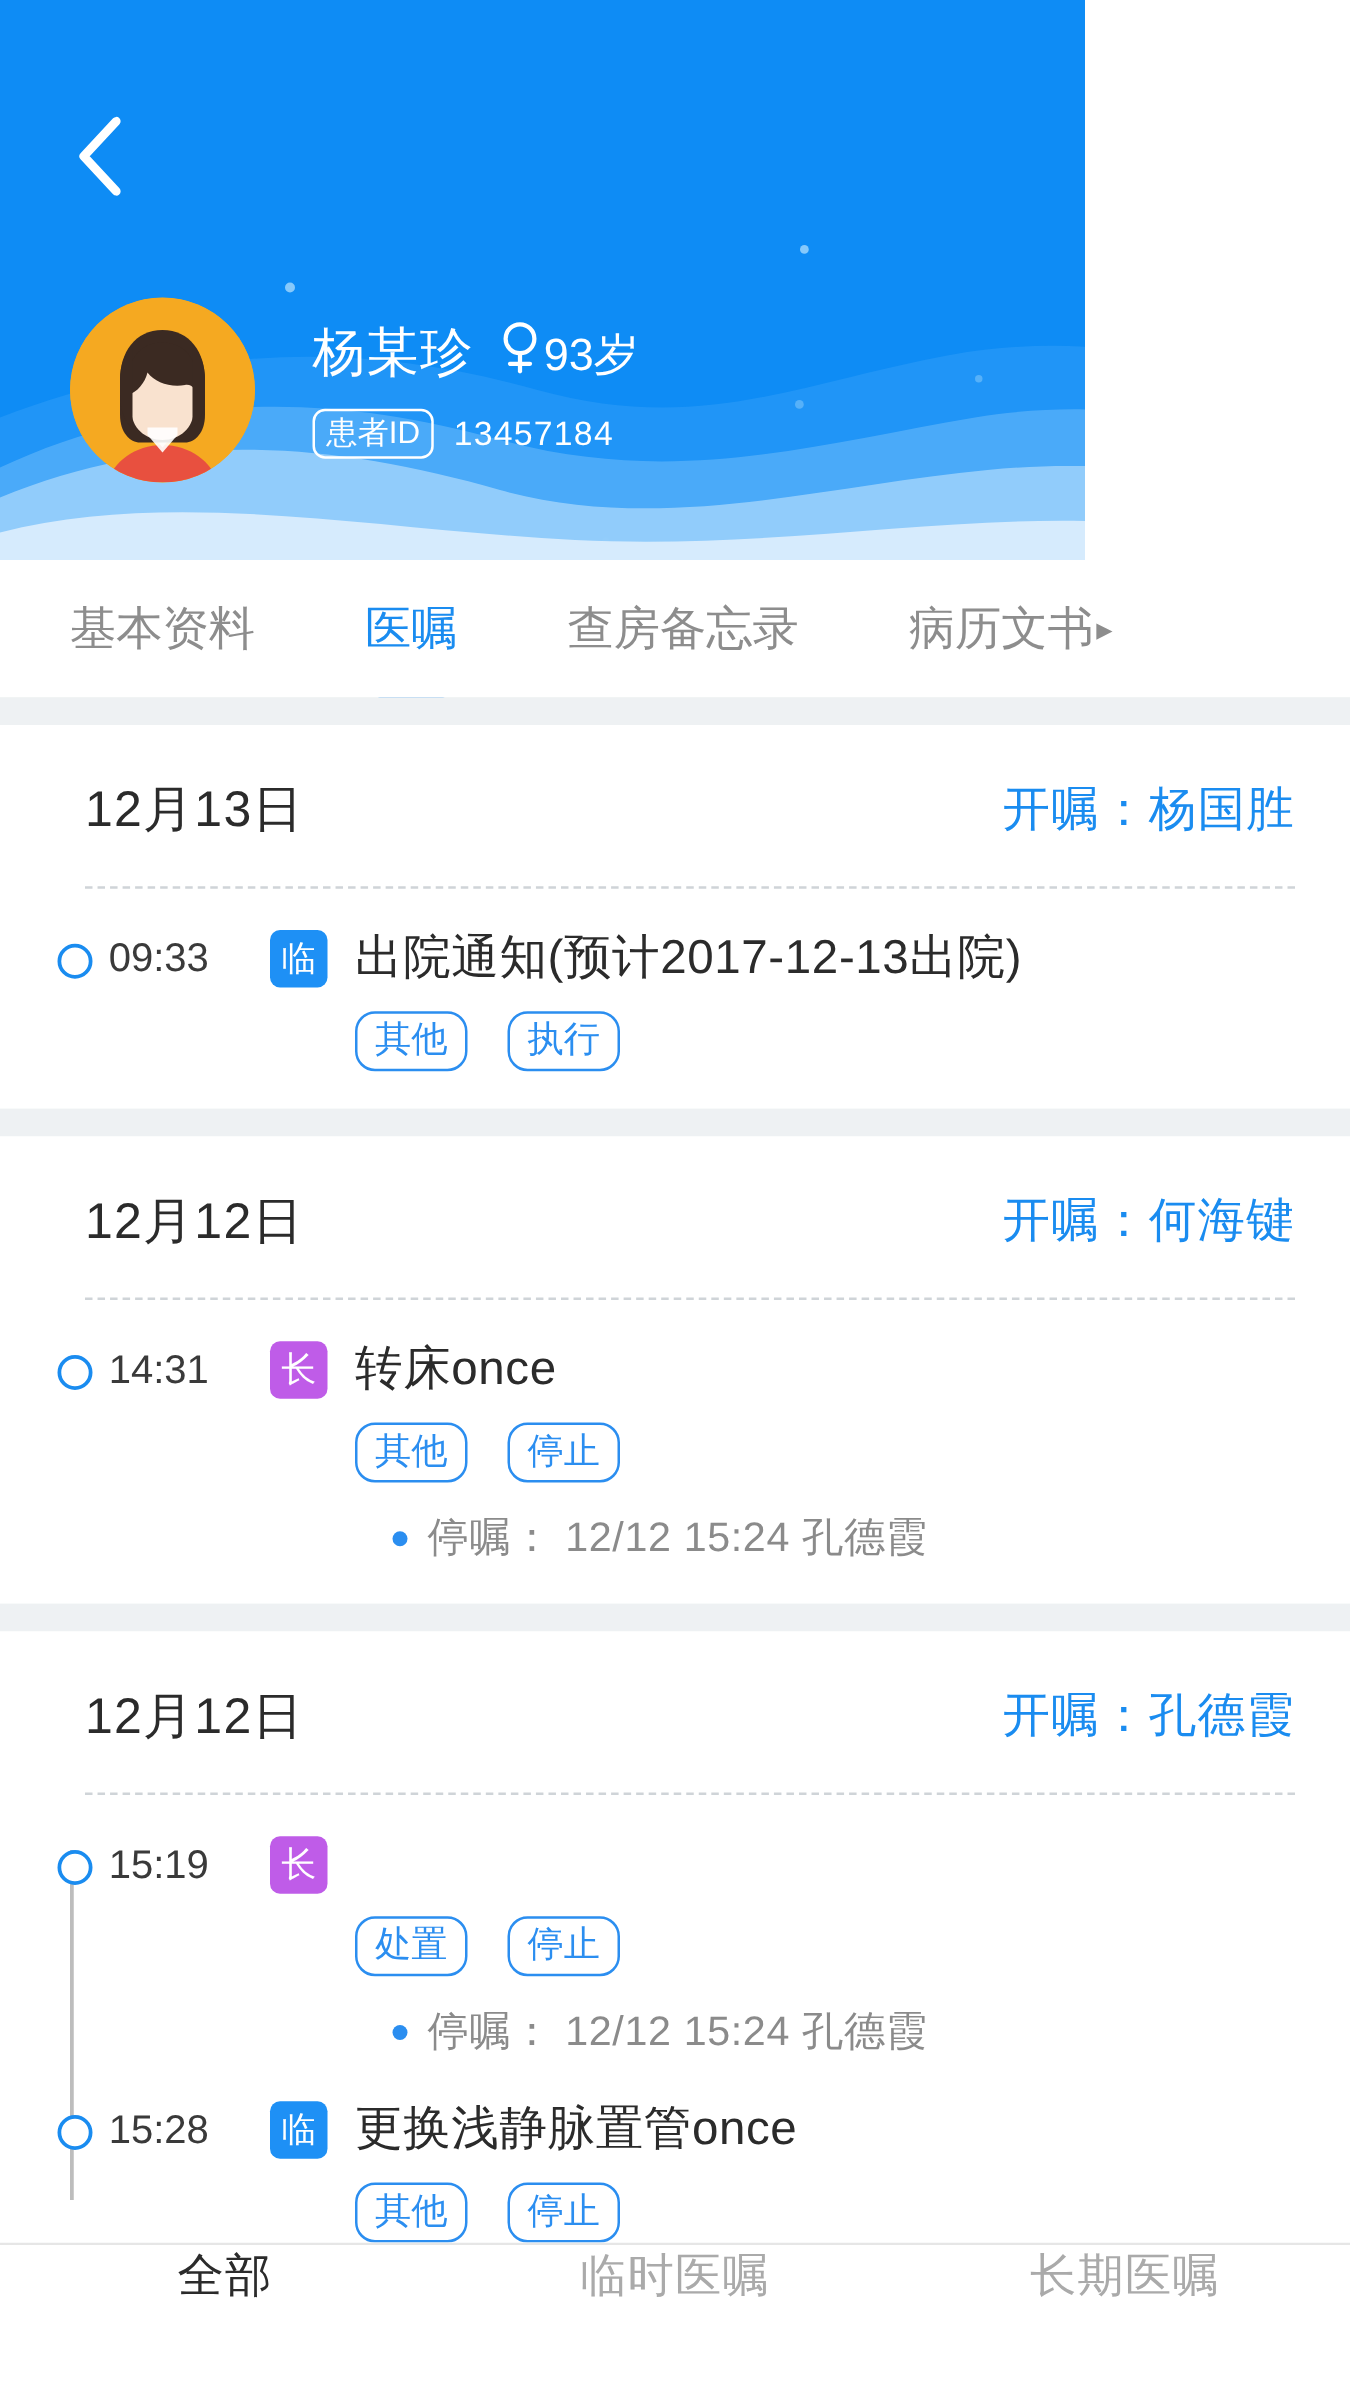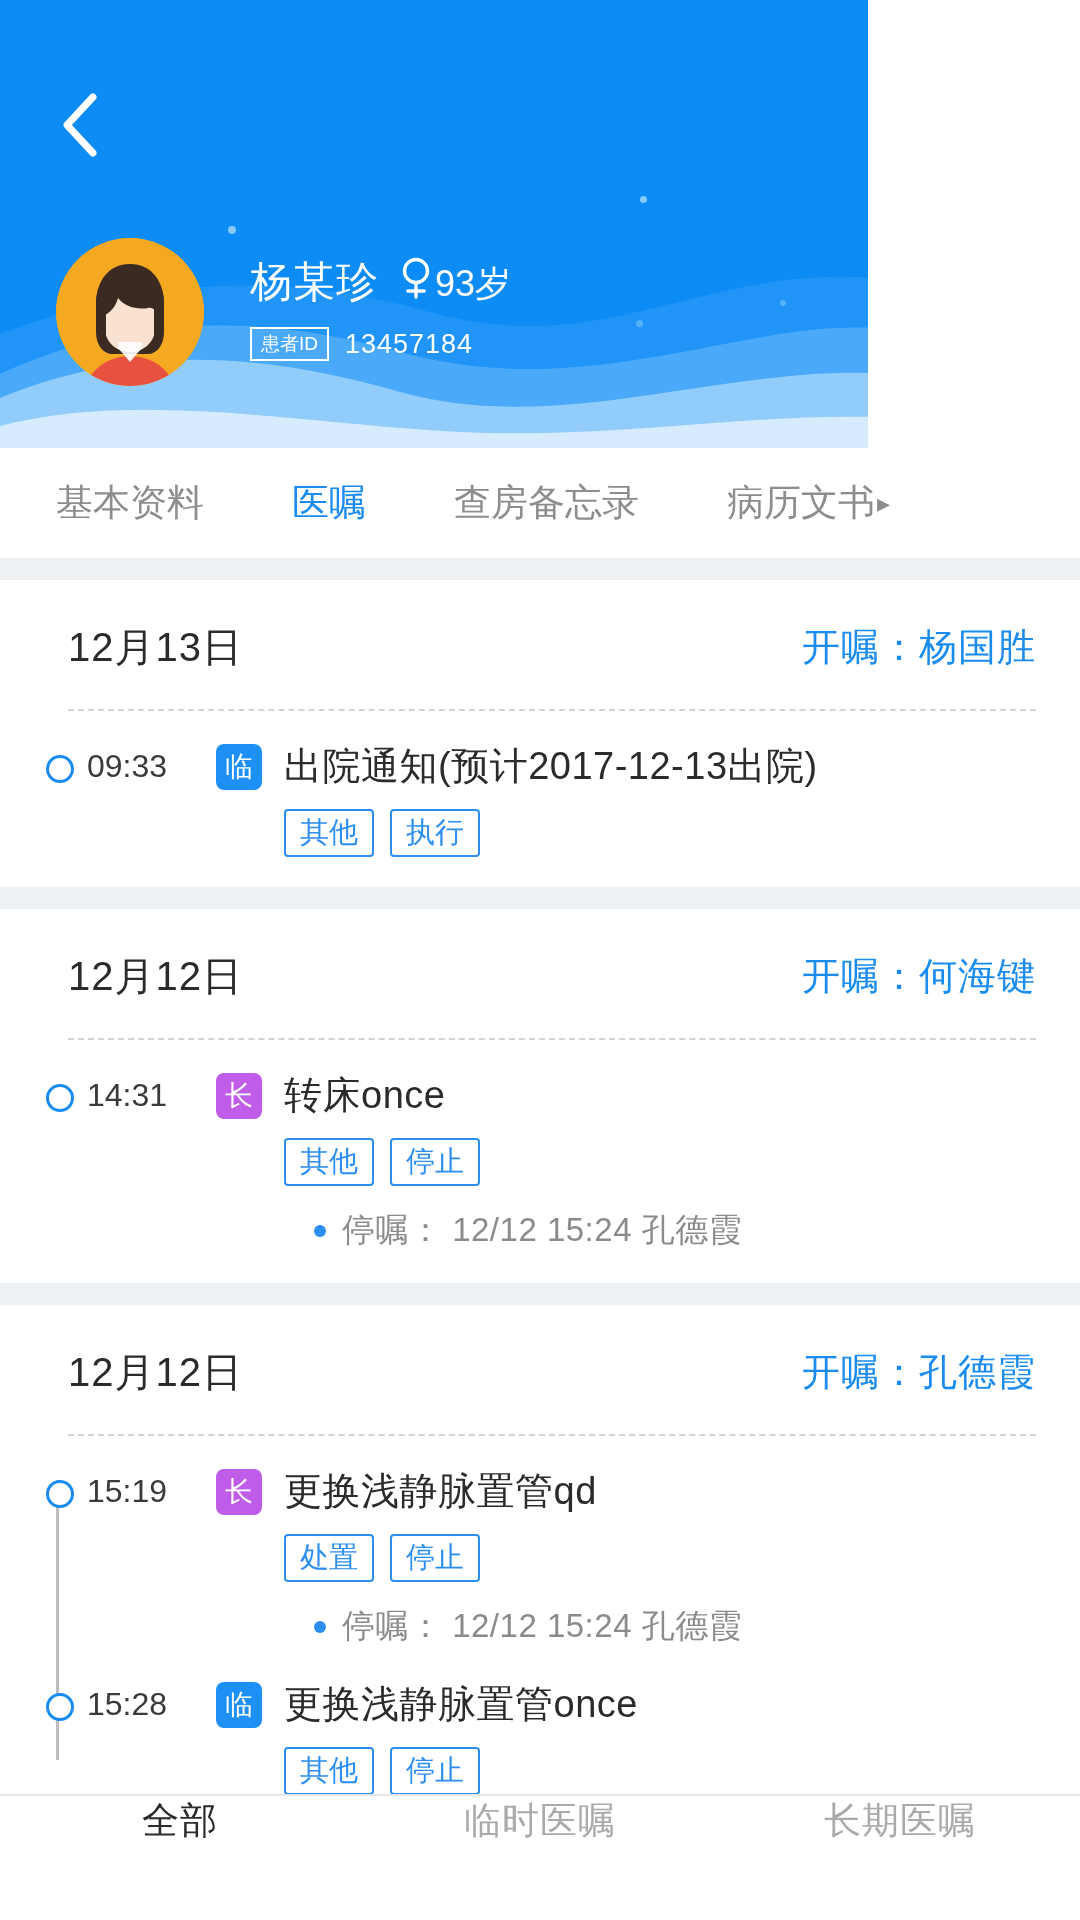--- a/index.html
+++ b/index.html
@@ -92,23 +92,23 @@
     margin-left: 4px;
     line-height: 1;
   }
   .pid-row {
     display: flex; align-items: center;
     margin-top: 24px;
     white-space: nowrap;
   }
   .pid-badge {
     border: 2px solid #ffffff;
-    border-radius: 0;
+    border-radius: 10px;
     color: #ffffff;
-    font-size: 19px;
+    font-size: 25px;
     padding: 5px 9px 6px;
     line-height: 1;
   }
   .pid-value {
     color: #ffffff;
     font-size: 27px;
     margin-left: 16px;
     line-height: 1;
     letter-spacing: 1px;
   }
@@ -253,23 +253,23 @@
   }
   .tag-row {
     display: flex;
     margin-top: 18px;
     margin-left: 68px;
   }
   .tag {
     border: 2px solid #2b8ef0;
     color: #2b8ef0;
     font-size: 29px;
-    border-radius: 4px;
+    border-radius: 16px;
     padding: 7px 14px 8px;
-    margin-right: 16px;
+    margin-right: 32px;
     line-height: 1;
   }
   .note-row {
     display: flex;
     align-items: center;
     margin-top: 22px;
     margin-left: 98px;
     text-align: center;
   }
   .note-dot {
@@ -463,21 +463,20 @@
         <div class="track" style="top:44px; height:280px;"></div>
 
         <div class="order-row">
           <div class="timeline-col">
             <span class="t-circle"></span>
             <span class="t-time">15:19</span>
           </div>
           <div class="order-body">
             <div class="order-title-row">
               <span class="type-badge purple">长</span>
-              <span class="order-name">更换浅静脉置管qd</span>
             </div>
             <div class="tag-row">
               <span class="tag">处置</span>
               <span class="tag">停止</span>
             </div>
             <div class="note-row">
               <span class="note-dot"></span>
               <span class="note-text">停嘱： 12/12 15:24  孔德霞</span>
             </div>
           </div>

